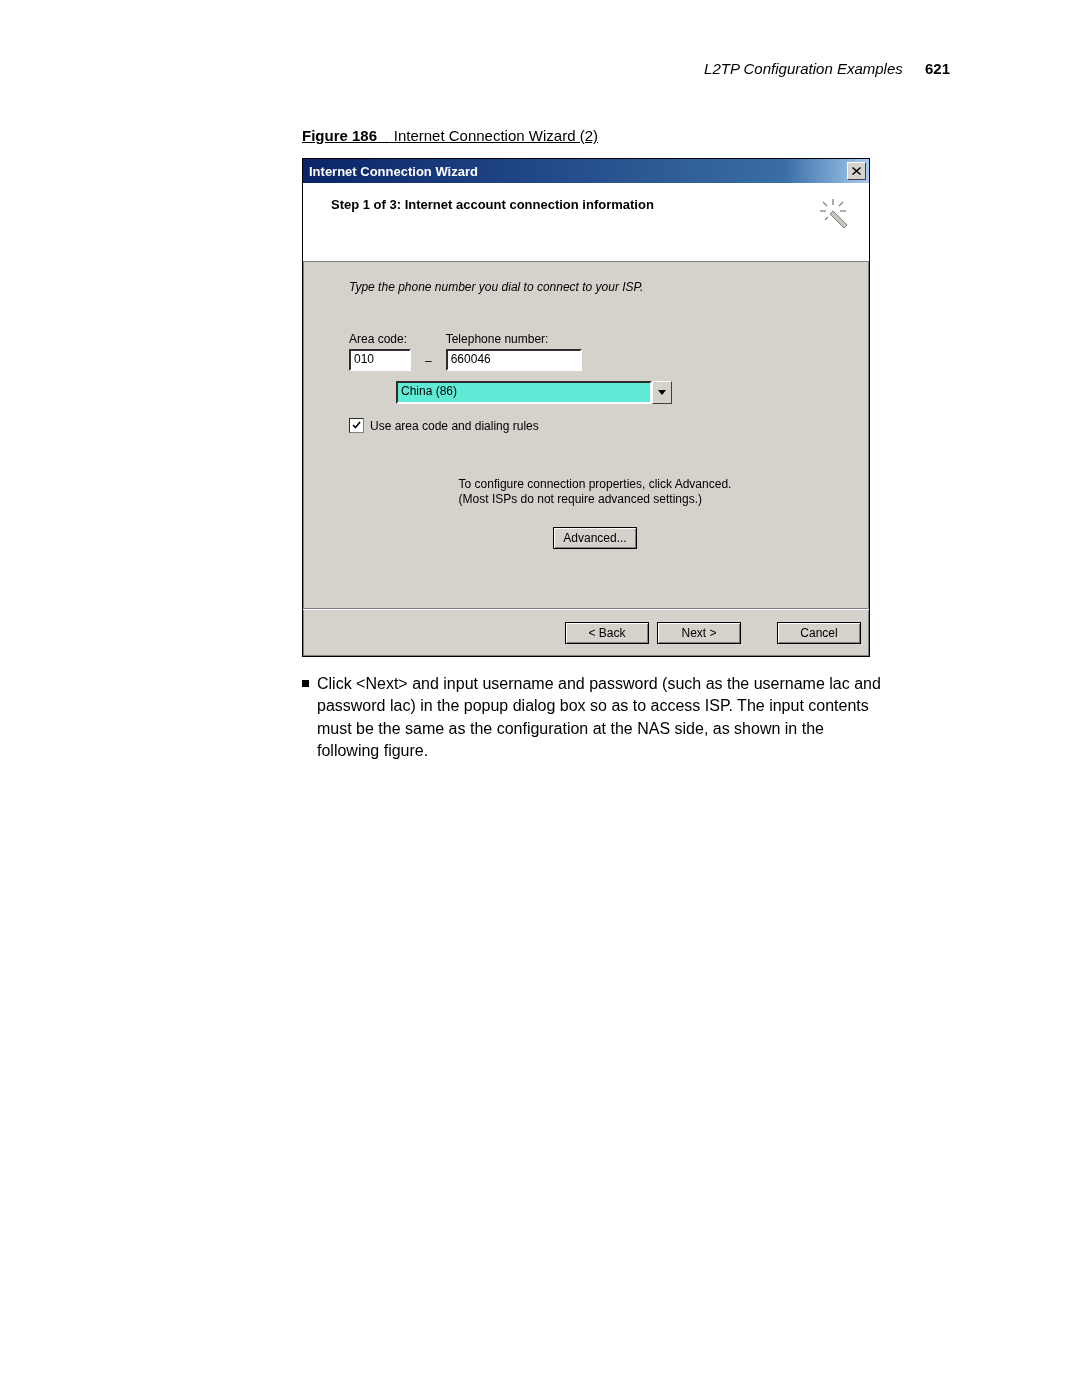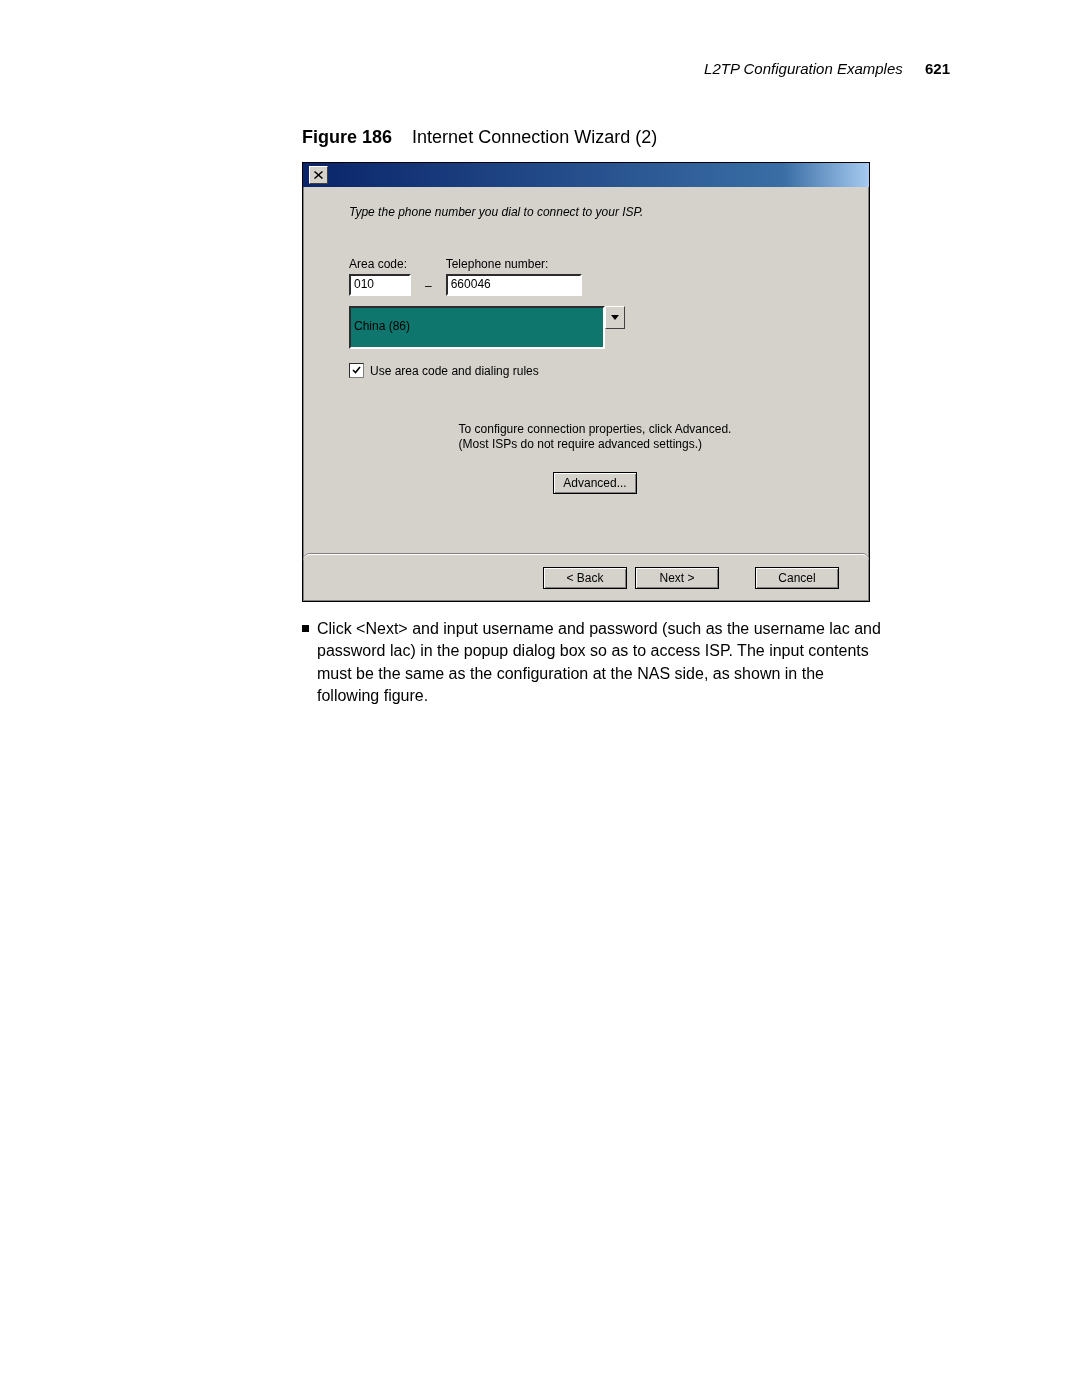--- a/index.html
+++ b/index.html
@@ -21,23 +21,24 @@
     margin-bottom: 50px;
   }
   .header-line .section-title {
     font-style: italic;
     margin-right: 18px;
   }
   .header-line .page-num {
     font-weight: bold;
   }
   .figure-caption {
-    font-size: 18px;
+    font-size: 15px;
     margin-left: 172px;
     margin-bottom: 14px;
+    text-decoration: underline;
   }
   .figure-caption .fig-label { font-weight: bold; }
 
   
   .dialog {
     margin-left: 172px;
     width: 566px;
     border: 1px solid #000;
     box-shadow: 0 0 0 1px #808080 inset;
     background: #d5d2cc;
@@ -112,28 +113,29 @@
   .area-code-input { width: 52px; }
   .phone-input { width: 126px; }
   .dash { align-self: flex-end; padding-bottom: 3px; }
 
   .country-label { margin-bottom: 3px; }
   .select-row {
     display: flex;
     margin-bottom: 14px;
   }
   .select-box {
-    background: #0f766e;
+    background: #5eead4;
     border: 2px inset #fff;
     border-top-color: #808080;
     border-left-color: #808080;
     width: 246px;
     height: 17px;
-    padding: 11px 3px;
-    font-size: 12px;
+    padding: 1px 3px;
+    font-size: 12px;
+    margin-left: 47px;
   }
   .dropdown-btn {
     width: 18px;
     height: 21px;
     background: #d5d2cc;
     border: 1px solid #fff;
     border-right-color: #404040;
     border-bottom-color: #404040;
     display: flex;
     align-items: center;
@@ -174,25 +176,24 @@
     font-family: Tahoma, sans-serif;
     font-size: 12px;
     padding: 3px 0;
     min-width: 82px;
     text-align: center;
   }
 
   .button-bar {
     border-top: 1px solid #fff;
     box-shadow: 0 -1px 0 #808080;
-    padding: 12px 30px;
+    padding: 12px 8px;
     display: flex;
     justify-content: flex-end;
     gap: 8px;
-    border-radius: 7px;
   }
   .button-bar .gap { width: 20px; }
 
   
   .bullet-para {
     margin-left: 172px;
     margin-top: 16px;
     display: flex;
     gap: 8px;
     font-size: 16px;
@@ -217,27 +218,44 @@
   </div>
 
   <div class="figure-caption">
     <span class="fig-label">Figure 186</span>
     <span>&nbsp;&nbsp;</span>
     <span>Internet Connection Wizard (2)</span>
   </div>
 
   <div class="dialog">
     <div class="titlebar">
+      <span class="titlebar-text">Internet Connection Wizard</span>
       <div class="close-btn">
         <svg width="9" height="8" viewBox="0 0 9 8">
           <path d="M1 0 L4.5 3 L8 0 L9 1 L5.5 4 L9 7 L8 8 L4.5 5 L1 8 L0 7 L3.5 4 L0 1 Z" fill="#000"></path>
         </svg>
       </div>
     </div>
 
+    <div class="banner">
+      <div class="step-title">Step 1 of 3: Internet account connection information</div>
+      <div class="wand-icon">
+        <svg width="34" height="34" viewBox="0 0 34 34">
+          <g stroke="#808080" stroke-width="1.3" fill="none">
+            <line x1="16" y1="2" x2="16" y2="8"></line>
+            <line x1="6" y1="5" x2="10" y2="9"></line>
+            <line x1="26" y1="5" x2="22" y2="9"></line>
+            <line x1="3" y1="14" x2="9" y2="14"></line>
+            <line x1="29" y1="14" x2="23" y2="14"></line>
+            <line x1="8" y1="23" x2="11" y2="20"></line>
+          </g>
+          <path d="M16 14 L30 28 L27 31 L13 17 Z" fill="#c8c5be" stroke="#808080" stroke-width="1"></path>
+        </svg>
+      </div>
+    </div>
 
     <div class="content-area">
       <div class="instruction">Type the phone number you dial to connect to your ISP.</div>
 
       <div class="phone-row">
         <div class="field-col">
           <label>Area code:</label>
           <div class="text-input area-code-input">010</div>
         </div>
         <div class="dash">–</div>

